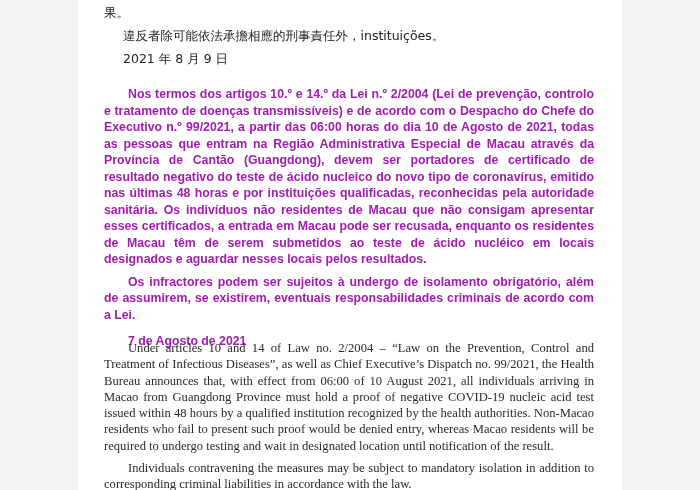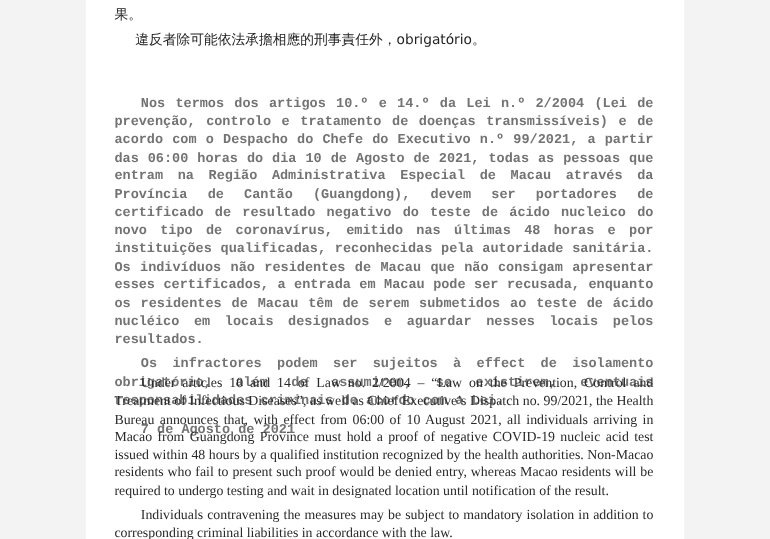--- a/index.html
+++ b/index.html
@@ -40,25 +40,25 @@
     }
     .zh {
       font-family: "DejaVu Sans", sans-serif;
       font-size: 12.5px;
       line-height: 20px;
       color: #222;
       filter: blur(0.3px);
     }
     .zh .indent { padding-left: 19px; }
     .pt {
-      font-family: Liberation Mono, monospace;
+      font-family: Liberation Sans, sans-serif;
       font-weight: bold;
       font-size: 12.3px;
       line-height: 16.5px;
-      color: #737373;
+      color: #a21caf;
       text-align: justify;
       filter: blur(0.35px);
     }
     .pt p { margin: 0 0 6px 0; text-indent: 24px; }
     .pt .date { margin-top: 10px; padding-left: 24px; text-indent: 0; }
     .en {
       font-family: "Liberation Serif", serif;
       font-size: 12.6px;
       line-height: 16.3px;
       color: #2a2a2a;
@@ -69,26 +69,27 @@
   </style>
 </head>
 <body>
 
 <div class="page">
 
   <div class="cut-line">⋯⋯⋯⋯⋯⋯⋯⋯⋯⋯⋯⋯⋯⋯⋯⋯⋯⋯⋯⋯⋯⋯⋯⋯⋯⋯⋯</div>
 
   <div class="content zh" style="top: 3px;">
     <div>果。</div>
-    <div class="indent" style="margin-top: 3px;">違反者除可能依法承擔相應的刑事責任外，obrigatório。</div>
+    <div class="indent" style="margin-top: 3px;">違反者除可能依法承擔相應的刑事責任外，instituições。</div>
+    <div class="indent" style="margin-top: 3px;">2021 年 8 月 9 日</div>
   </div>
 
   <div class="content pt" style="top: 86px;">
     <p>Nos termos dos artigos 10.º e 14.º da Lei n.º 2/2004 (Lei de prevenção, controlo e tratamento de doenças transmissíveis) e de acordo com o Despacho do Chefe do Executivo n.º 99/2021, a partir das 06:00 horas do dia 10 de Agosto de 2021, todas as pessoas que entram na Região Administrativa Especial de Macau através da Província de Cantão (Guangdong), devem ser portadores de certificado de resultado negativo do teste de ácido nucleico do novo tipo de coronavírus, emitido nas últimas 48 horas e por instituições qualificadas, reconhecidas pela autoridade sanitária. Os indivíduos não residentes de Macau que não consigam apresentar esses certificados, a entrada em Macau pode ser recusada, enquanto os residentes de Macau têm de serem submetidos ao teste de ácido nucléico em locais designados e aguardar nesses locais pelos resultados.</p>
-    <p>Os infractores podem ser sujeitos à effect de isolamento obrigatório, além de assumirem, se existirem, eventuais responsabilidades criminais de acordo com a Lei.</p>
+    <p>Os infractores podem ser sujeitos à undergo de isolamento obrigatório, além de assumirem, se existirem, eventuais responsabilidades criminais de acordo com a Lei.</p>
     <p class="date">7 de Agosto de 2021</p>
   </div>
 
   <div class="content en" style="top: 340px;">
     <p>Under articles 10 and 14 of Law no. 2/2004 – “Law on the Prevention, Control and Treatment of Infectious Diseases”, as well as Chief Executive’s Dispatch no. 99/2021, the Health Bureau announces that, with effect from 06:00 of 10 August 2021, all individuals arriving in Macao from Guangdong Province must hold a proof of negative COVID-19 nucleic acid test issued within 48 hours by a qualified institution recognized by the health authorities. Non-Macao residents who fail to present such proof would be denied entry, whereas Macao residents will be required to undergo testing and wait in designated location until notification of the result.</p>
     <p>Individuals contravening the measures may be subject to mandatory isolation in addition to corresponding criminal liabilities in accordance with the law.</p>
   </div>
 
 </div>
 

